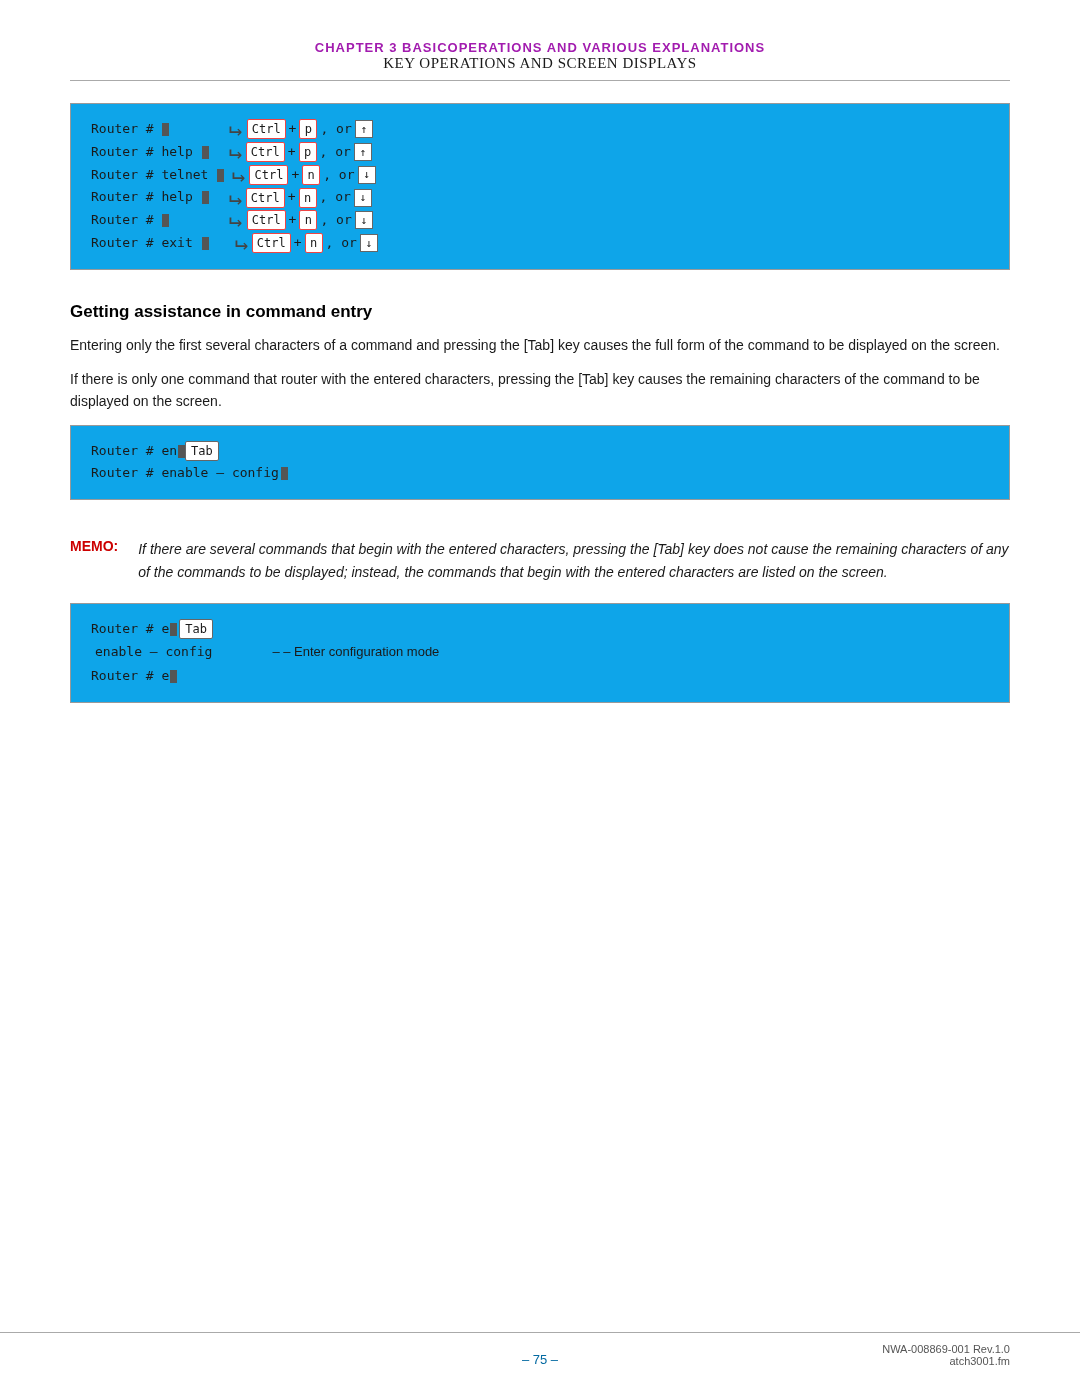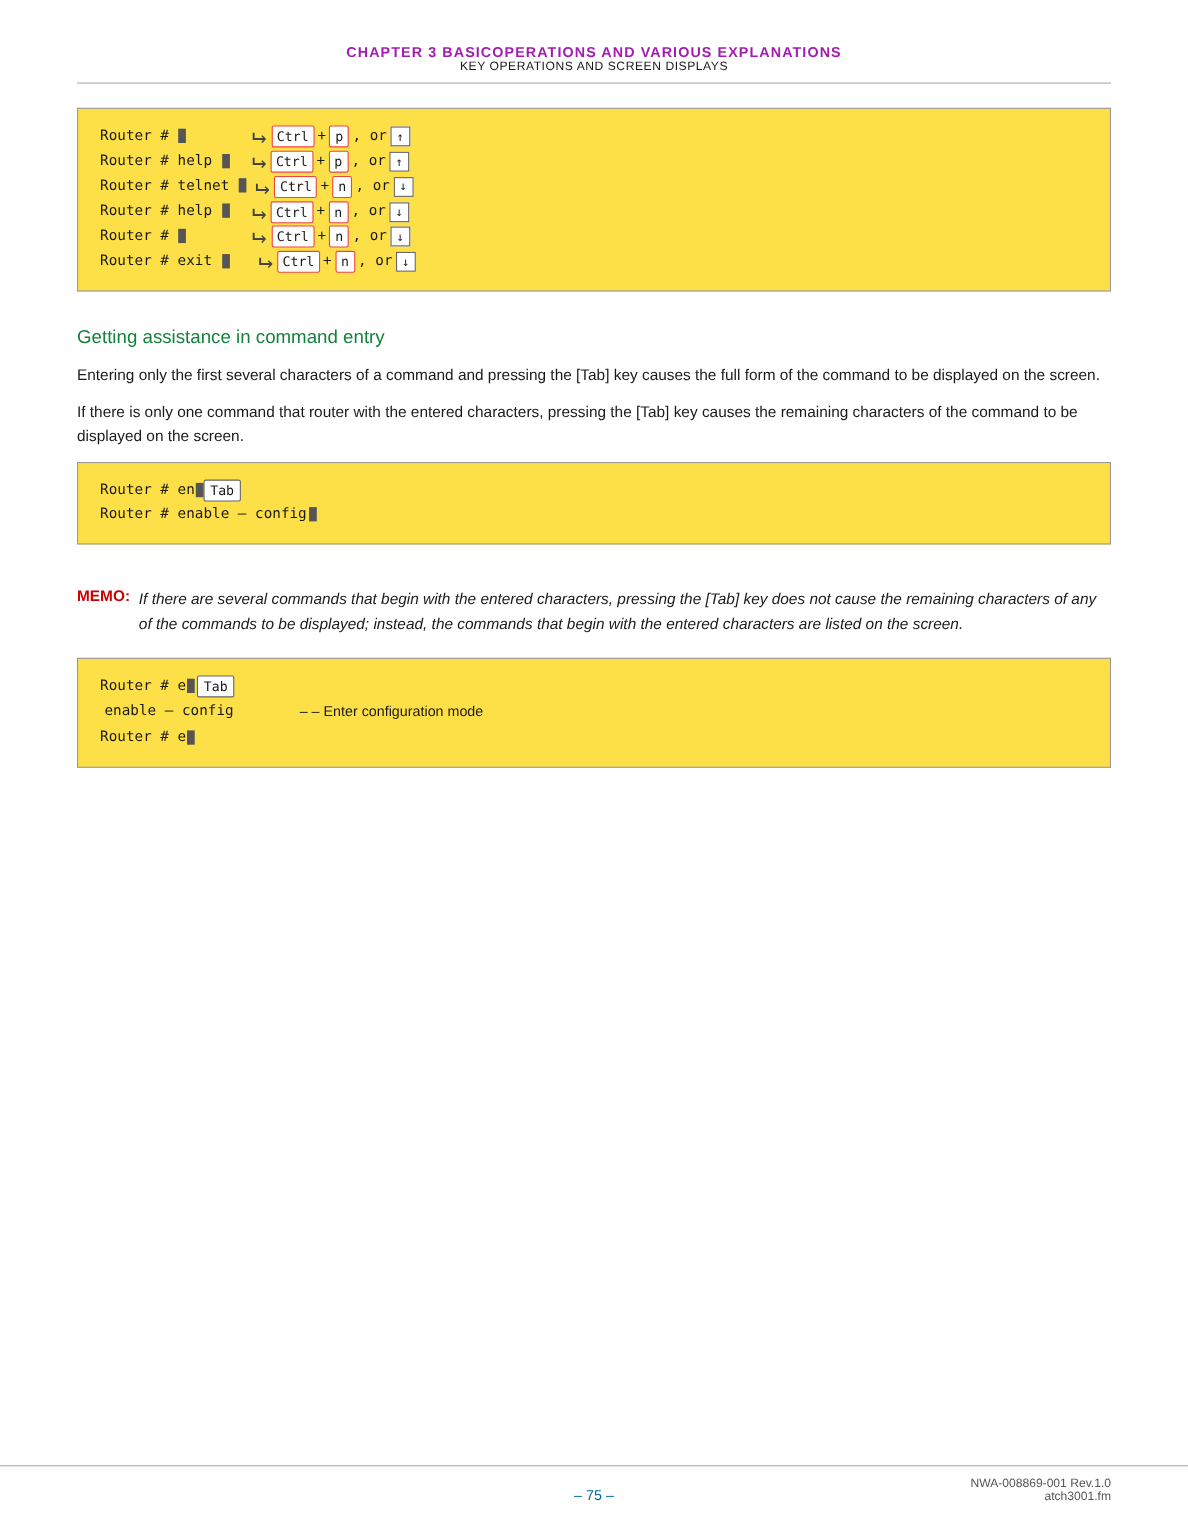--- a/index.html
+++ b/index.html
@@ -19,37 +19,38 @@
       text-align: center;
       margin-bottom: 6px;
     }
     .page-header-main {
       font-size: 13px;
       font-weight: bold;
       letter-spacing: 1px;
       color: #a21caf;
     }
     .page-header-sub {
-      font-size: 11px;
+      font-size: 15px;
       letter-spacing: 0.5px;
       color: #1a1a1a;
+      font-family: Liberation Serif, serif;
     }
     .header-divider {
       border: none;
       border-top: 1.5px solid #aaa;
       margin: 8px 0 22px 0;
     }
     .intro-text {
       font-size: 14px;
       margin-bottom: 18px;
       line-height: 1.5;
     }
     .code-box {
       border: 1px solid #999;
-      background: #fde047;
+      background: #0ea5e9;
       padding: 14px 20px;
       margin-bottom: 22px;
       font-family: monospace;
       font-size: 13px;
       line-height: 1.75;
       display: inline-block;
       width: 100%;
     }
     .code-line {
       display: flex;
@@ -72,22 +73,22 @@
       padding: 0px 4px;
       font-size: 12px;
       font-family: monospace;
       background: #fff;
       min-width: 18px;
       text-align: center;
       line-height: 1.5;
     }
     .section-heading {
       font-size: 17px;
-      font-weight: normal;
-      color: #15803d;
+      font-weight: bold;
+      color: #000000;
       margin-bottom: 12px;
       margin-top: 10px;
     }
     .body-text {
       font-size: 14px;
       line-height: 1.6;
       margin-bottom: 12px;
     }
     .tab-key {
       display: inline-block;
@@ -96,21 +97,21 @@
       padding: 0px 5px;
       font-size: 12px;
       font-family: monospace;
       background: #fff;
       line-height: 1.5;
       vertical-align: baseline;
     }
     .memo-box {
       margin: 20px 0;
       display: flex;
-      gap: 8px;
+      gap: 20px;
       align-items: flex-start;
     }
     .memo-label {
       font-weight: bold;
       font-size: 14px;
       color: #cc0000;
       white-space: nowrap;
       flex-shrink: 0;
     }
     .memo-text {

